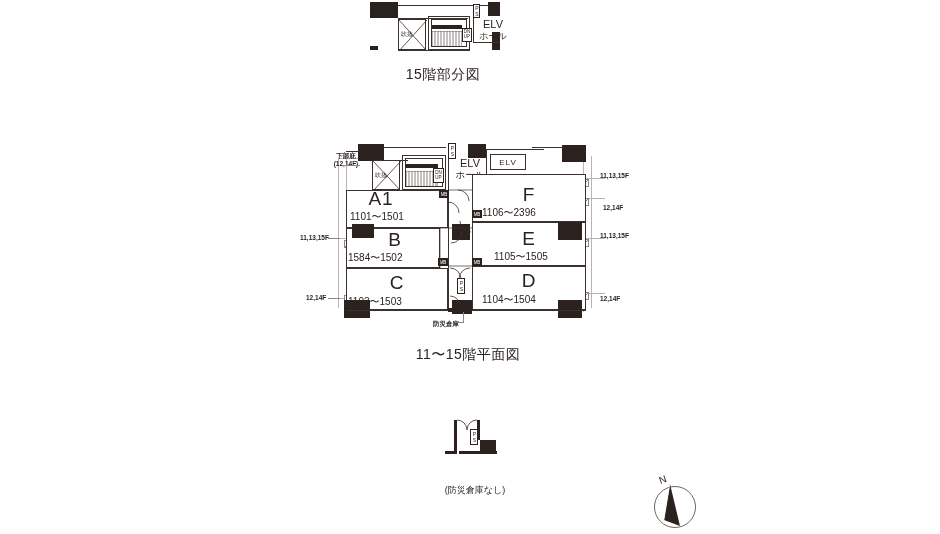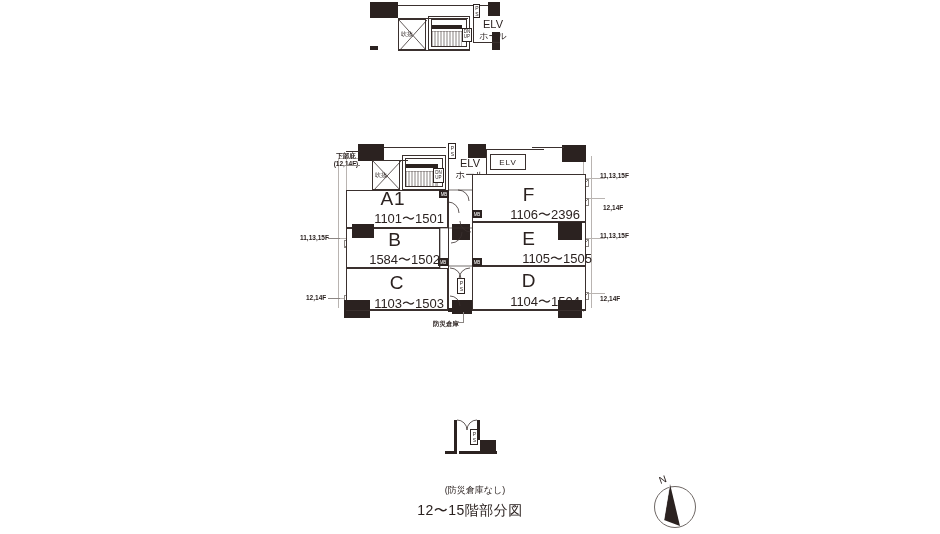--- a/index.html
+++ b/index.html
@@ -46,23 +46,23 @@
   .unit-letter {
     position:absolute;
     font-size:19px;
     color:#2b2220;
     text-align:center;
     white-space:nowrap;
     letter-spacing:1px;
   }
   .unit-num {
     position:absolute;
-    font-size:13px;
-    color:#2b2220;
-    text-align:right;
+    font-size:10px;
+    color:#2b2220;
+    text-align:left;
     white-space:nowrap;
     letter-spacing:0px;
   }
 
   
   .anno {
     position:absolute;
     font-size:6.5px;
     color:#2b2220;
     white-space:nowrap;
@@ -224,20 +224,23 @@
     <div class="dk abs" style="left:118px; top:0px; width:12px; height:14px;"></div>
     <div class="dk abs" style="left:122px; top:30px; width:8px; height:18px;"></div>
 
     <div class="dk abs" style="left:0px; top:44px; width:8px; height:4px;"></div>
     <div class="thin-h abs" style="left:28px; top:48px; width:72px; height:1px;"></div>
     <div class="thin-v abs" style="left:28px; top:16px; width:1px; height:33px;"></div>
     <div class="thin-v abs" style="left:103px; top:16px; width:1px; height:24px;"></div>
     <div class="thin-h abs" style="left:103px; top:40px; width:27px; height:1px;"></div>
   </div>
 
+  <div class="plate plate-inner" style="left:397px; top:64px; width:92px; height:22px;">
+    <span>15階部分図</span>
+  </div>
 
   <div class="abs" style="left:300px; top:140px; width:330px; height:195px;">
 
     <div class="gray-v" style="left:38px; top:18px; height:150px;"></div>
     <div class="gray-v" style="left:46px; top:14px; height:158px;"></div>
     <div class="gray-h" style="left:38px; top:18px; width:22px;"></div>
     <div class="gray-h" style="left:30px; top:98px; width:24px;"></div>
     <div class="gray-h" style="left:30px; top:158px; width:24px;"></div>
     <div class="winmark" style="left:44px; top:100px; width:9px; height:8px;"></div>
     <div class="winmark" style="left:44px; top:155px; width:9px; height:8px;"></div>
@@ -308,21 +311,21 @@
     <div class="thin-v" style="left:186px; top:9px; height:25px;"></div>
     <div class="thin-h" style="left:186px; top:34px; width:46px;"></div>
 
     <div class="dk abs" style="left:262px; top:5px; width:24px; height:17px;"></div>
     <div class="thin-h" style="left:232px; top:7px; width:32px;"></div>
 
     <div class="thin-v" style="left:148px; top:19px; height:152px;"></div>
     <div class="thin-v" style="left:172px; top:34px; height:136px;"></div>
 
     <div class="abs room-out" style="left:46px; top:50px; width:102px; height:38px; border-width:1px;"></div>
-    <div class="unit-letter" style="left:56px; top:48px; width:74px;">A1</div>
+    <div class="unit-letter" style="left:44px; top:48px; width:74px;">A1</div>
     <div class="unit-num" style="left:50px; top:70px; width:94px;">1101〜1501</div>
 
     <div class="abs room-out" style="left:46px; top:88px; width:94px; height:40px;"></div>
     <div class="unit-letter" style="left:60px; top:89px; width:70px;">B</div>
     <div class="unit-num" style="left:48px; top:111px; width:92px;">1584〜1502</div>
 
     <div class="abs room-out" style="left:46px; top:128px; width:102px; height:42px;"></div>
     <div class="unit-letter" style="left:60px; top:132px; width:74px;">C</div>
     <div class="unit-num" style="left:48px; top:155px; width:96px;">1103〜1503</div>
 
@@ -397,20 +400,23 @@
     <div class="anno" style="left:303px; top:64px;">12,14F</div>
     <div class="anno" style="left:300px; top:92px;">11,13,15F</div>
     <div class="anno" style="left:300px; top:155px;">12,14F</div>
 
     <div class="anno-jp" style="left:122px; top:180px; width:48px;">防災倉庫</div>
     <div class="leader" style="left:163px; top:172px; width:1px; height:10px;"></div>
     <div class="leader" style="left:155px; top:182px; width:9px; height:1px;"></div>
 
   </div>
 
+  <div class="plate plate-inner" style="left:409px; top:343px; width:118px; height:24px;">
+    <span>11〜15階平面図</span>
+  </div>
 
   <div class="abs" style="left:445px; top:418px; width:60px; height:45px;">
 
     <div class="dk abs" style="left:9px; top:2px; width:3px; height:34px;"></div>
     <div class="dk abs" style="left:32px; top:2px; width:3px; height:20px;"></div>
 
     <div class="ps" style="left:25px; top:11px; width:8px; height:16px;">
       <span>PS</span>
     </div>
 
@@ -420,23 +426,20 @@
     <div class="dk abs" style="left:14px; top:33px; width:38px; height:3px;"></div>
 
     <svg class="abs" width="60" height="45" style="left:0; top:0;">
       <path d="M 12 2 A 10 10 0 0 1 22 12" fill="none" stroke="#3a302e" stroke-width="0.8"></path>
       <path d="M 32 2 A 10 10 0 0 0 22 12" fill="none" stroke="#3a302e" stroke-width="0.8"></path>
     </svg>
   </div>
 
   <div class="abs" style="left:415px; top:484px; width:120px; text-align:center; font-size:9px; color:#2b2220;">(防災倉庫なし)</div>
 
-  <div class="plate plate-inner" style="left:411px; top:499px; width:118px; height:24px;">
-    <span>12〜15階部分図</span>
-  </div>
 
   <div class="abs" style="left:650px; top:478px; width:50px; height:50px;">
     <div class="compass-circle" style="left:4px; top:8px; width:42px; height:42px;"></div>
     <svg class="abs" width="50" height="56" style="left:0; top:0;">
       <polygon points="20,6 30,48 14,42" fill="#2b2220"></polygon>
       <polygon points="20,6 14,42 12,44" fill="#ffffff" stroke="#ffffff" stroke-width="0.3"></polygon>
     </svg>
     <div class="compass-n" style="left:9px; top:-4px;">N</div>
   </div>
 

